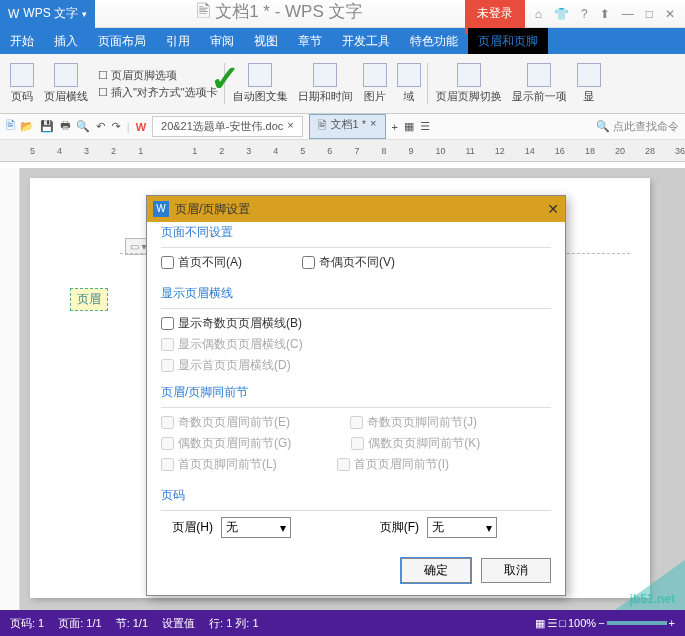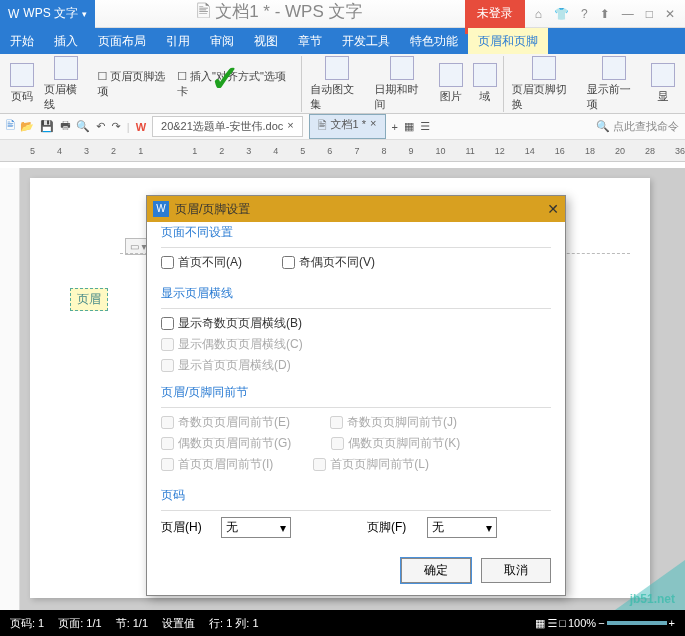--- a/index.html
+++ b/index.html
@@ -7,21 +7,21 @@
 .titlebar { height: 28px; background: linear-gradient(#fefefe, #f5f5f5); display: flex; align-items: center; border-bottom: 1px solid #ddd; }
 .app-logo { background: #2b7cd3; color: #fff; height: 28px; padding: 0 8px; display: flex; align-items: center; font-size: 12px; }
 .app-logo-icon { margin-right: 4px; }
 .tri { margin-left: 4px; font-size: 9px; }
 .title-center { flex: 1; text-align: center; color: #888; font-size: 17px; }
 .login-btn { background: #e74c3c; color: #fff; padding: 0 12px; height: 40px; display: flex; align-items: center; }
 .title-icons { display: flex; gap: 12px; padding: 0 10px; color: #888; }
 .title-icons span { cursor: pointer; }
 .menubar { height: 26px; background: #2b7cd3; display: flex; align-items: center; color: #fff; }
 .menubar .mtab { padding: 0 10px; height: 26px; display: flex; align-items: center; cursor: pointer; }
-.menubar .mtab.active { background: #fef9c3; color: #2b7cd3; }
+.menubar .mtab.active { background: #000000; color: #2b7cd3; }
 .ribbon { height: 60px; background: #f5f5f5; display: flex; align-items: center; padding: 4px 6px; border-bottom: 1px solid #ccc; gap: 2px; color: #444; }
 .rgroup { display: flex; flex-direction: column; align-items: center; padding: 0 4px; font-size: 11px; cursor: pointer; }
 .rgroup .ico { width: 24px; height: 24px; border: 1px solid #aac; background: #eef3fa; margin-bottom: 2px; }
 .rgroup.sep { border-left: 1px solid #ccc; padding-left: 8px; }
 .checkmark { font-size: 36px; color: #1fa01f; font-weight: bold; position: absolute; left: 210px; top: 58px; z-index: 5; }
 .qat { height: 26px; background: #fafafa; border-bottom: 1px solid #ddd; display: flex; align-items: center; padding: 0 6px; gap: 6px; font-size: 11px; color: #555; }
 .qat .doc-tab { padding: 2px 8px; border: 1px solid #ccc; background: #fff; display: flex; gap: 4px; }
 .qat .doc-tab.active { background: #dce8f6; border-color: #8ab; }
 .qat .search { margin-left: auto; color: #888; }
 .ruler { height: 22px; background: #f0f0f0; border-bottom: 1px solid #ccc; display: flex; align-items: center; padding-left: 30px; color: #666; font-size: 9px; gap: 20px; overflow: hidden; }
@@ -33,31 +33,31 @@
 .hdr-marker2 { position: absolute; left: 95px; top: 60px; border: 1px solid #bbb; background: #f4f4f4; padding: 2px 4px; color: #888; font-size: 10px; display: flex; align-items: center; gap: 2px; }
 .hdr-dash { position: absolute; left: 90px; right: 20px; top: 75px; border-top: 1px dashed #bbb; }
 .dialog { position: absolute; left: 146px; top: 195px; width: 420px; background: #fff; border: 1px solid #888; box-shadow: 3px 3px 10px rgba(0,0,0,.3); z-index: 10; }
 .dlg-title { height: 26px; background: #d8a020; display: flex; align-items: center; padding: 0 6px; color: #333; font-size: 12px; }
 .dlg-title .dlg-ico { width: 16px; height: 16px; background: #2b7cd3; color: #fff; text-align: center; line-height: 16px; font-size: 10px; margin-right: 6px; }
 .dlg-close { margin-left: auto; font-size: 14px; cursor: pointer; }
 .dlg-body { padding: 2px 14px; }
 .grp { margin-bottom: 10px; }
 .grp-title { color: #2b7cd3; font-size: 12px; margin-bottom: 6px; }
 .grp hr { border: none; border-top: 1px solid #ddd; margin: 2px 0 6px; }
-.chk-row { display: flex; gap: 40px; }
+.chk-row { display: flex; gap: 60px; }
 .chk { display: flex; align-items: center; gap: 4px; font-size: 12px; color: #333; margin-bottom: 4px; }
 .chk.disabled { color: #aaa; }
 .chk input { width: 13px; height: 13px; }
 .pg-row { display: flex; align-items: center; gap: 8px; font-size: 12px; }
-.pg-row label { width: 52px; }
+.pg-row label { width: 52px; text-align: right; }
 .sel { border: 1px solid #888; background: #fff; padding: 1px 4px; width: 70px; display: flex; justify-content: space-between; align-items: center; }
 .dlg-foot { display: flex; justify-content: flex-end; gap: 10px; padding: 8px 14px 12px; }
 .btn { border: 1px solid #888; background: #f5f5f5; padding: 3px 22px; font-size: 12px; cursor: pointer; }
 .btn.primary { outline: 1px solid #4a90d9; }
-.statusbar { position: absolute; bottom: 0; left: 0; right: 0; height: 26px; background: #000000; color: #fff; display: flex; align-items: center; padding: 0 10px; gap: 14px; font-size: 11px; }
+.statusbar { position: absolute; bottom: 0; left: 0; right: 0; height: 26px; background: #4c1d95; color: #fff; display: flex; align-items: center; padding: 0 10px; gap: 14px; font-size: 11px; }
 .statusbar .zoom { margin-left: auto; display: flex; align-items: center; gap: 2px; }
 .watermark { position: absolute; right: 10px; bottom: 30px; color: #3ba; font-size: 12px; font-weight: bold; opacity: .7; }
 .wm-tri { position: absolute; right: 0; bottom: 26px; width: 0; height: 0; border-left: 70px solid transparent; border-bottom: 50px solid #4bb; opacity: .5; }
 </style>
 </head>
 <body>
 
 <div class="titlebar">
   <div class="app-logo">
     <span class="app-logo-icon">W</span>
@@ -96,21 +96,21 @@
 
 <div class="ribbon">
   <div class="rgroup">
       <div class="ico"></div>
       <span>页码</span>
     </div>
   <div class="rgroup">
       <div class="ico"></div>
       <span>页眉横线</span>
     </div>
-  <div style="display:flex;flex-direction:row;gap:2px;font-size:11px;padding:0 4px">
+  <div style="display:flex;flex-direction:column;gap:2px;font-size:11px;padding:0 4px">
     <div>☐ <span>页眉页脚选项</span></div>
     <div>☐ <span>插入"对齐方式"选项卡</span></div>
   </div>
   <div class="rgroup sep">
       <div class="ico"></div>
       <span>自动图文集</span>
     </div>
   <div class="rgroup">
       <div class="ico"></div>
       <span>日期和时间</span>
@@ -258,25 +258,25 @@
             <span>偶数页页眉同前节(G)</span>
           </label>
         <label class="chk disabled">
             <input type="checkbox" disabled="" style="">
             <span>偶数页页脚同前节(K)</span>
           </label>
       </div>
       <div class="chk-row">
         <label class="chk disabled">
             <input type="checkbox" disabled="" style="">
+            <span>首页页脚同前节(L)</span>
+          </label>
+        <label class="chk disabled">
+            <input type="checkbox" disabled="" style="">
             <span>首页页眉同前节(I)</span>
-          </label>
-        <label class="chk disabled">
-            <input type="checkbox" disabled="" style="">
-            <span>首页页脚同前节(L)</span>
           </label>
       </div>
     </div>
     <div class="grp">
       <div class="grp-title">页码</div>
         <hr>
       <div class="pg-row">
         <label>页眉(H)</label>
         <div class="sel">
             <span>无</span>

